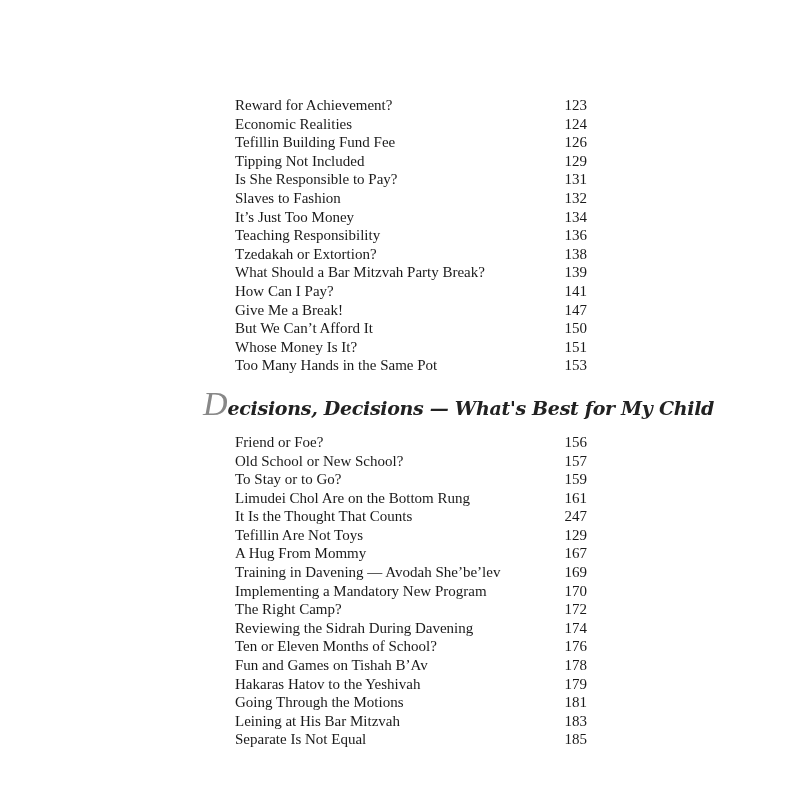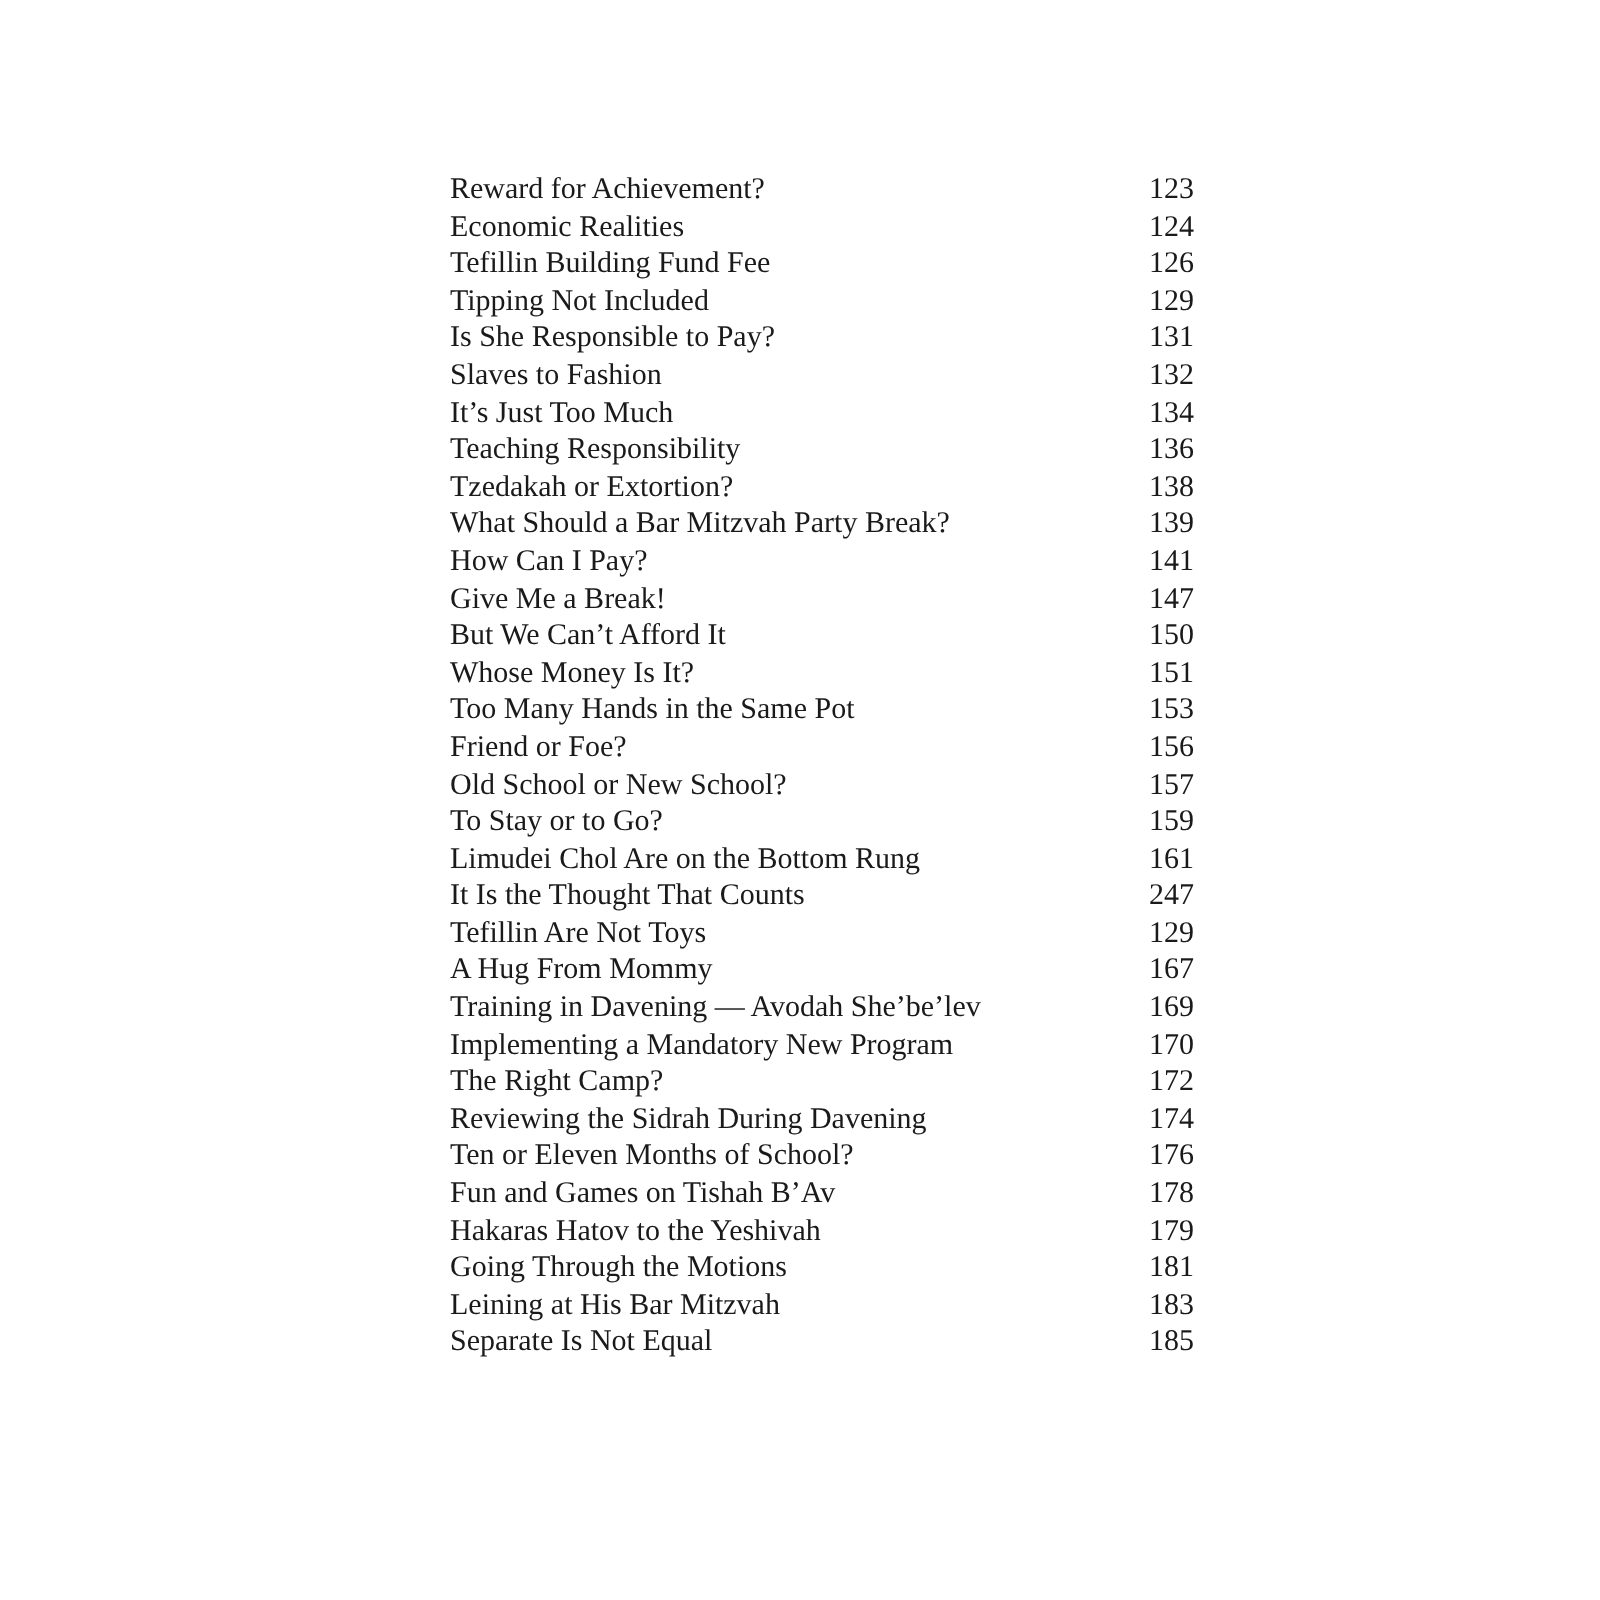--- a/index.html
+++ b/index.html
@@ -1,19 +1,19 @@
 <!DOCTYPE html>
 <html><head>
 <meta charset="utf-8">
 <style>
   html, body { margin:0; padding:0; background:#ffffff; }
   body { width:800px; height:800px; position:relative; overflow:hidden;
          font-family:"Liberation Serif", "DejaVu Serif", serif; color:#1a1a1a; }
   .page { position:absolute; left:225px; top:86px; width:372px; }
-  .toc-list { list-style:none; margin:0; padding:0; }
+  .toc-list { list-style:none; margin:10px; padding:0; }
   .toc-row { display:flex; justify-content:space-between; align-items:baseline;
              height:18.6px; font-size:15px; line-height:18.6px; }
   .toc-title { white-space:nowrap; }
   .toc-page { text-align:center; }
   .section-heading { position:relative; left:-22px; height:38px; margin-top:2px; margin-bottom:0;
                      font-style:italic; white-space:nowrap; color:#222; }
   .section-heading .dropcap { font-size:34px; color:#888888; font-style:italic;
                               font-family:"Liberation Serif", serif; line-height:38px; }
   .section-heading .rest { font-size:19px; font-weight:bold; font-family:"DejaVu Serif", serif;
                            font-style:italic; letter-spacing:-0.3px; }
@@ -41,21 +41,21 @@
       </li>
     <li class="toc-row">
         <span class="toc-title">Is She Responsible to Pay?</span>
         <span class="toc-page">131</span>
       </li>
     <li class="toc-row">
         <span class="toc-title">Slaves to Fashion</span>
         <span class="toc-page">132</span>
       </li>
     <li class="toc-row">
-        <span class="toc-title">It’s Just Too Much</span>
+        <span class="toc-title">It’s Just Too Money</span>
         <span class="toc-page">134</span>
       </li>
     <li class="toc-row">
         <span class="toc-title">Teaching Responsibility</span>
         <span class="toc-page">136</span>
       </li>
     <li class="toc-row">
         <span class="toc-title">Tzedakah or Extortion?</span>
         <span class="toc-page">138</span>
       </li>
@@ -78,20 +78,21 @@
     <li class="toc-row">
         <span class="toc-title">Whose Money Is It?</span>
         <span class="toc-page">151</span>
       </li>
     <li class="toc-row">
         <span class="toc-title">Too Many Hands in the Same Pot</span>
         <span class="toc-page">153</span>
       </li>
   </ul>
 
+  <div class="section-heading"><span class="dropcap">D</span><span class="rest">ecisions, Decisions — What's Best for My Child</span></div>
 
   <ul class="toc-list">
     <li class="toc-row">
         <span class="toc-title">Friend or Foe?</span>
         <span class="toc-page">156</span>
       </li>
     <li class="toc-row">
         <span class="toc-title">Old School or New School?</span>
         <span class="toc-page">157</span>
       </li>

